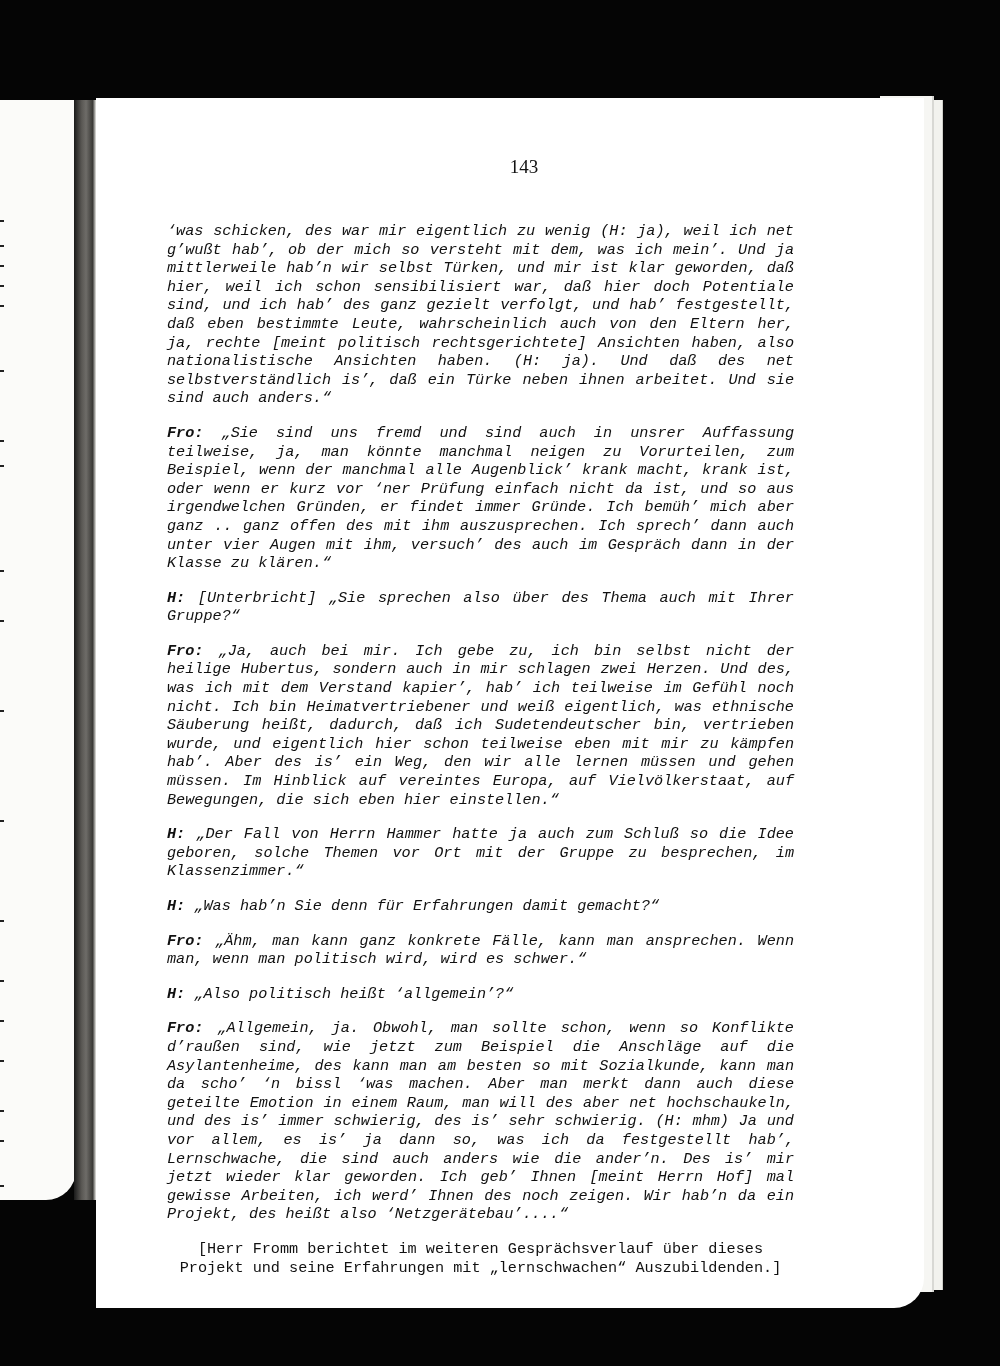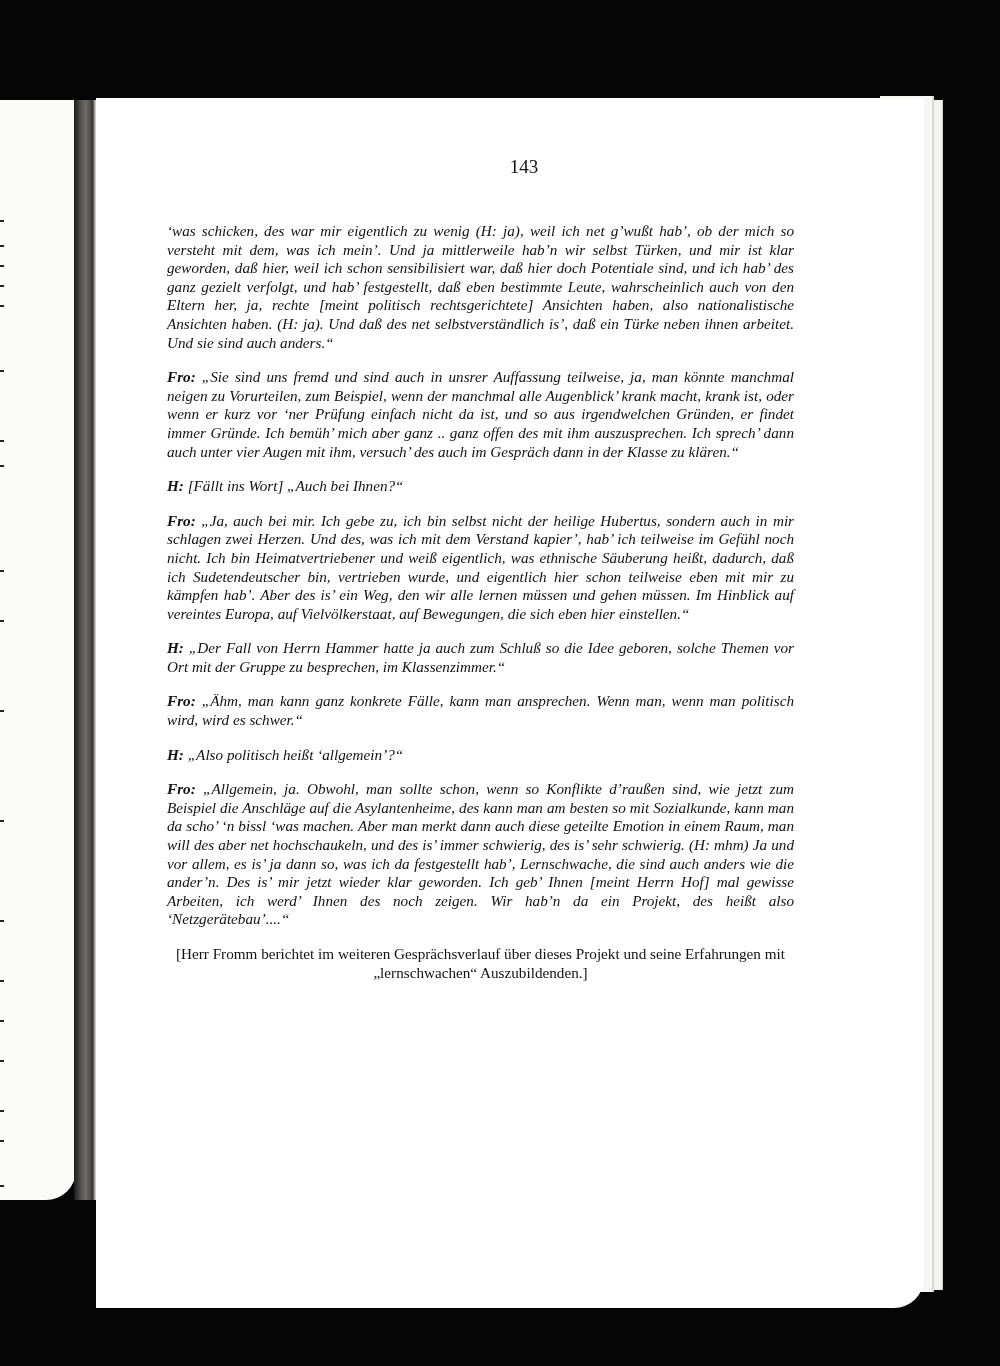--- a/index.html
+++ b/index.html
@@ -83,21 +83,21 @@
       text-align: center;
       font-family: "Liberation Serif", serif;
       font-size: 19px;
       color: #111;
     }
     .body {
       position: absolute;
       left: 167px;
       top: 222px;
       width: 627px;
-      font-family: Liberation Serif, serif;
+      font-family: Liberation Mono, monospace;
       font-size: 15.2px;
       line-height: 18.6px;
       color: #111;
     }
     .para {
       margin: 0 0 16px 0;
       text-align: justify;
       font-style: italic;
     }
     .speaker {
@@ -148,29 +148,33 @@
   <div class="body">
     <p class="para">
       <span>‘was schicken, des war mir eigentlich zu wenig (H: ja), weil ich net g’wußt hab’, ob der mich so versteht mit dem, was ich mein’. Und ja mittlerweile hab’n wir selbst Türken, und mir ist klar geworden, daß hier, weil ich schon sensibilisiert war, daß hier doch Potentiale sind, und ich hab’ des ganz gezielt verfolgt, und hab’ festgestellt, daß eben bestimmte Leute, wahrscheinlich auch von den Eltern her, ja, rechte [meint politisch rechtsgerichtete] Ansichten haben, also nationalistische Ansichten haben. (H: ja). Und daß des net selbstverständlich is’, daß ein Türke neben ihnen arbeitet. Und sie sind auch anders.“</span>
     </p>
     <p class="para">
       <span class="speaker">Fro:</span>
       <span>„Sie sind uns fremd und sind auch in unsrer Auffassung teilweise, ja, man könnte manchmal neigen zu Vorurteilen, zum Beispiel, wenn der manchmal alle Augenblick’ krank macht, krank ist, oder wenn er kurz vor ‘ner Prüfung einfach nicht da ist, und so aus irgendwelchen Gründen, er findet immer Gründe. Ich bemüh’ mich aber ganz .. ganz offen des mit ihm auszusprechen. Ich sprech’ dann auch unter vier Augen mit ihm, versuch’ des auch im Gespräch dann in der Klasse zu klären.“</span>
     </p>
     <p class="para">
       <span class="speaker">H:</span>
-      <span>[Fällt ins Wort] „Auch bei Ihnen?“</span>
+      <span>[Unterbricht] „Sie sprechen also über des Thema auch mit Ihrer Gruppe?“</span>
     </p>
     <p class="para">
       <span class="speaker">Fro:</span>
       <span>„Ja, auch bei mir. Ich gebe zu, ich bin selbst nicht der heilige Hubertus, sondern auch in mir schlagen zwei Herzen. Und des, was ich mit dem Verstand kapier’, hab’ ich teilweise im Gefühl noch nicht. Ich bin Heimatvertriebener und weiß eigentlich, was ethnische Säuberung heißt, dadurch, daß ich Sudetendeutscher bin, vertrieben wurde, und eigentlich hier schon teilweise eben mit mir zu kämpfen hab’. Aber des is’ ein Weg, den wir alle lernen müssen und gehen müssen. Im Hinblick auf vereintes Europa, auf Vielvölkerstaat, auf Bewegungen, die sich eben hier einstellen.“</span>
     </p>
     <p class="para">
       <span class="speaker">H:</span>
       <span>„Der Fall von Herrn Hammer hatte ja auch zum Schluß so die Idee geboren, solche Themen vor Ort mit der Gruppe zu besprechen, im Klassenzimmer.“</span>
+    </p>
+    <p class="para">
+      <span class="speaker">H:</span>
+      <span>„Was hab’n Sie denn für Erfahrungen damit gemacht?“</span>
     </p>
     <p class="para">
       <span class="speaker">Fro:</span>
       <span>„Ähm, man kann ganz konkrete Fälle, kann man ansprechen. Wenn man, wenn man politisch wird, wird es schwer.“</span>
     </p>
     <p class="para">
       <span class="speaker">H:</span>
       <span>„Also politisch heißt ‘allgemein’?“</span>
     </p>
     <p class="para">

